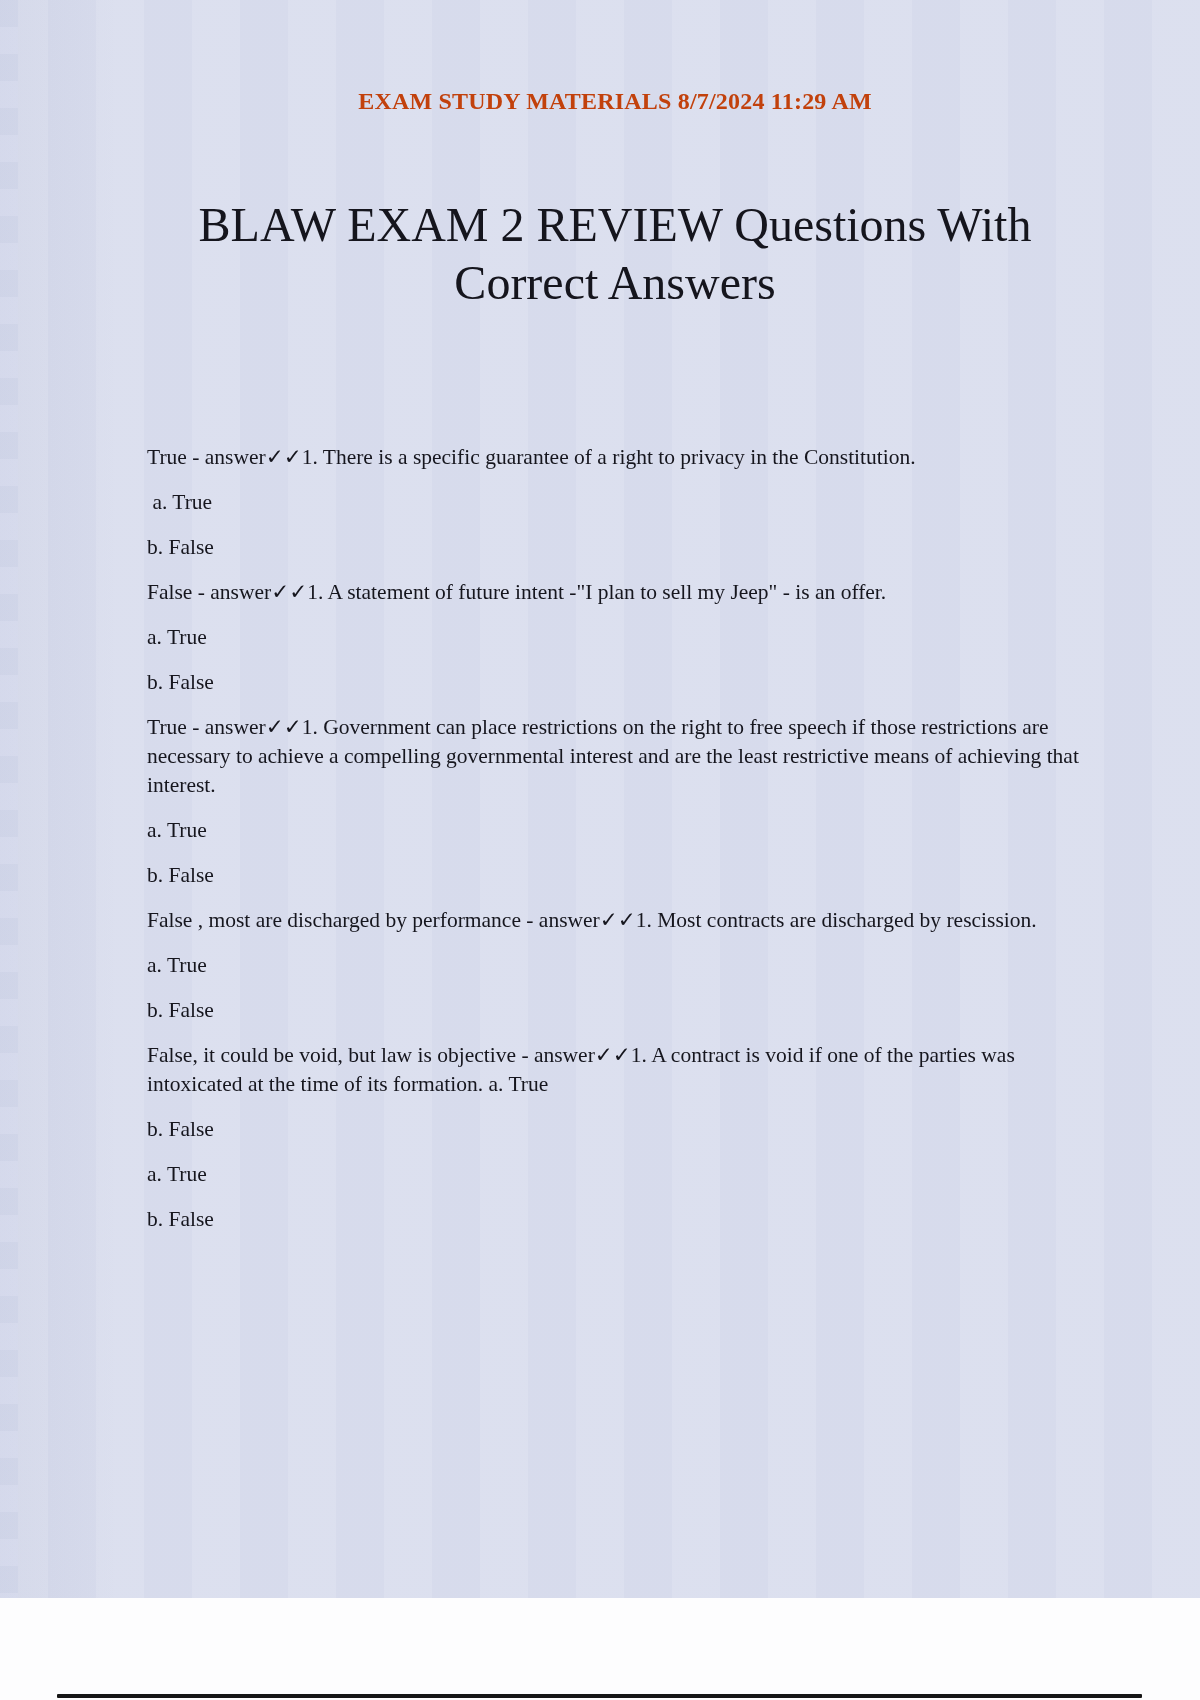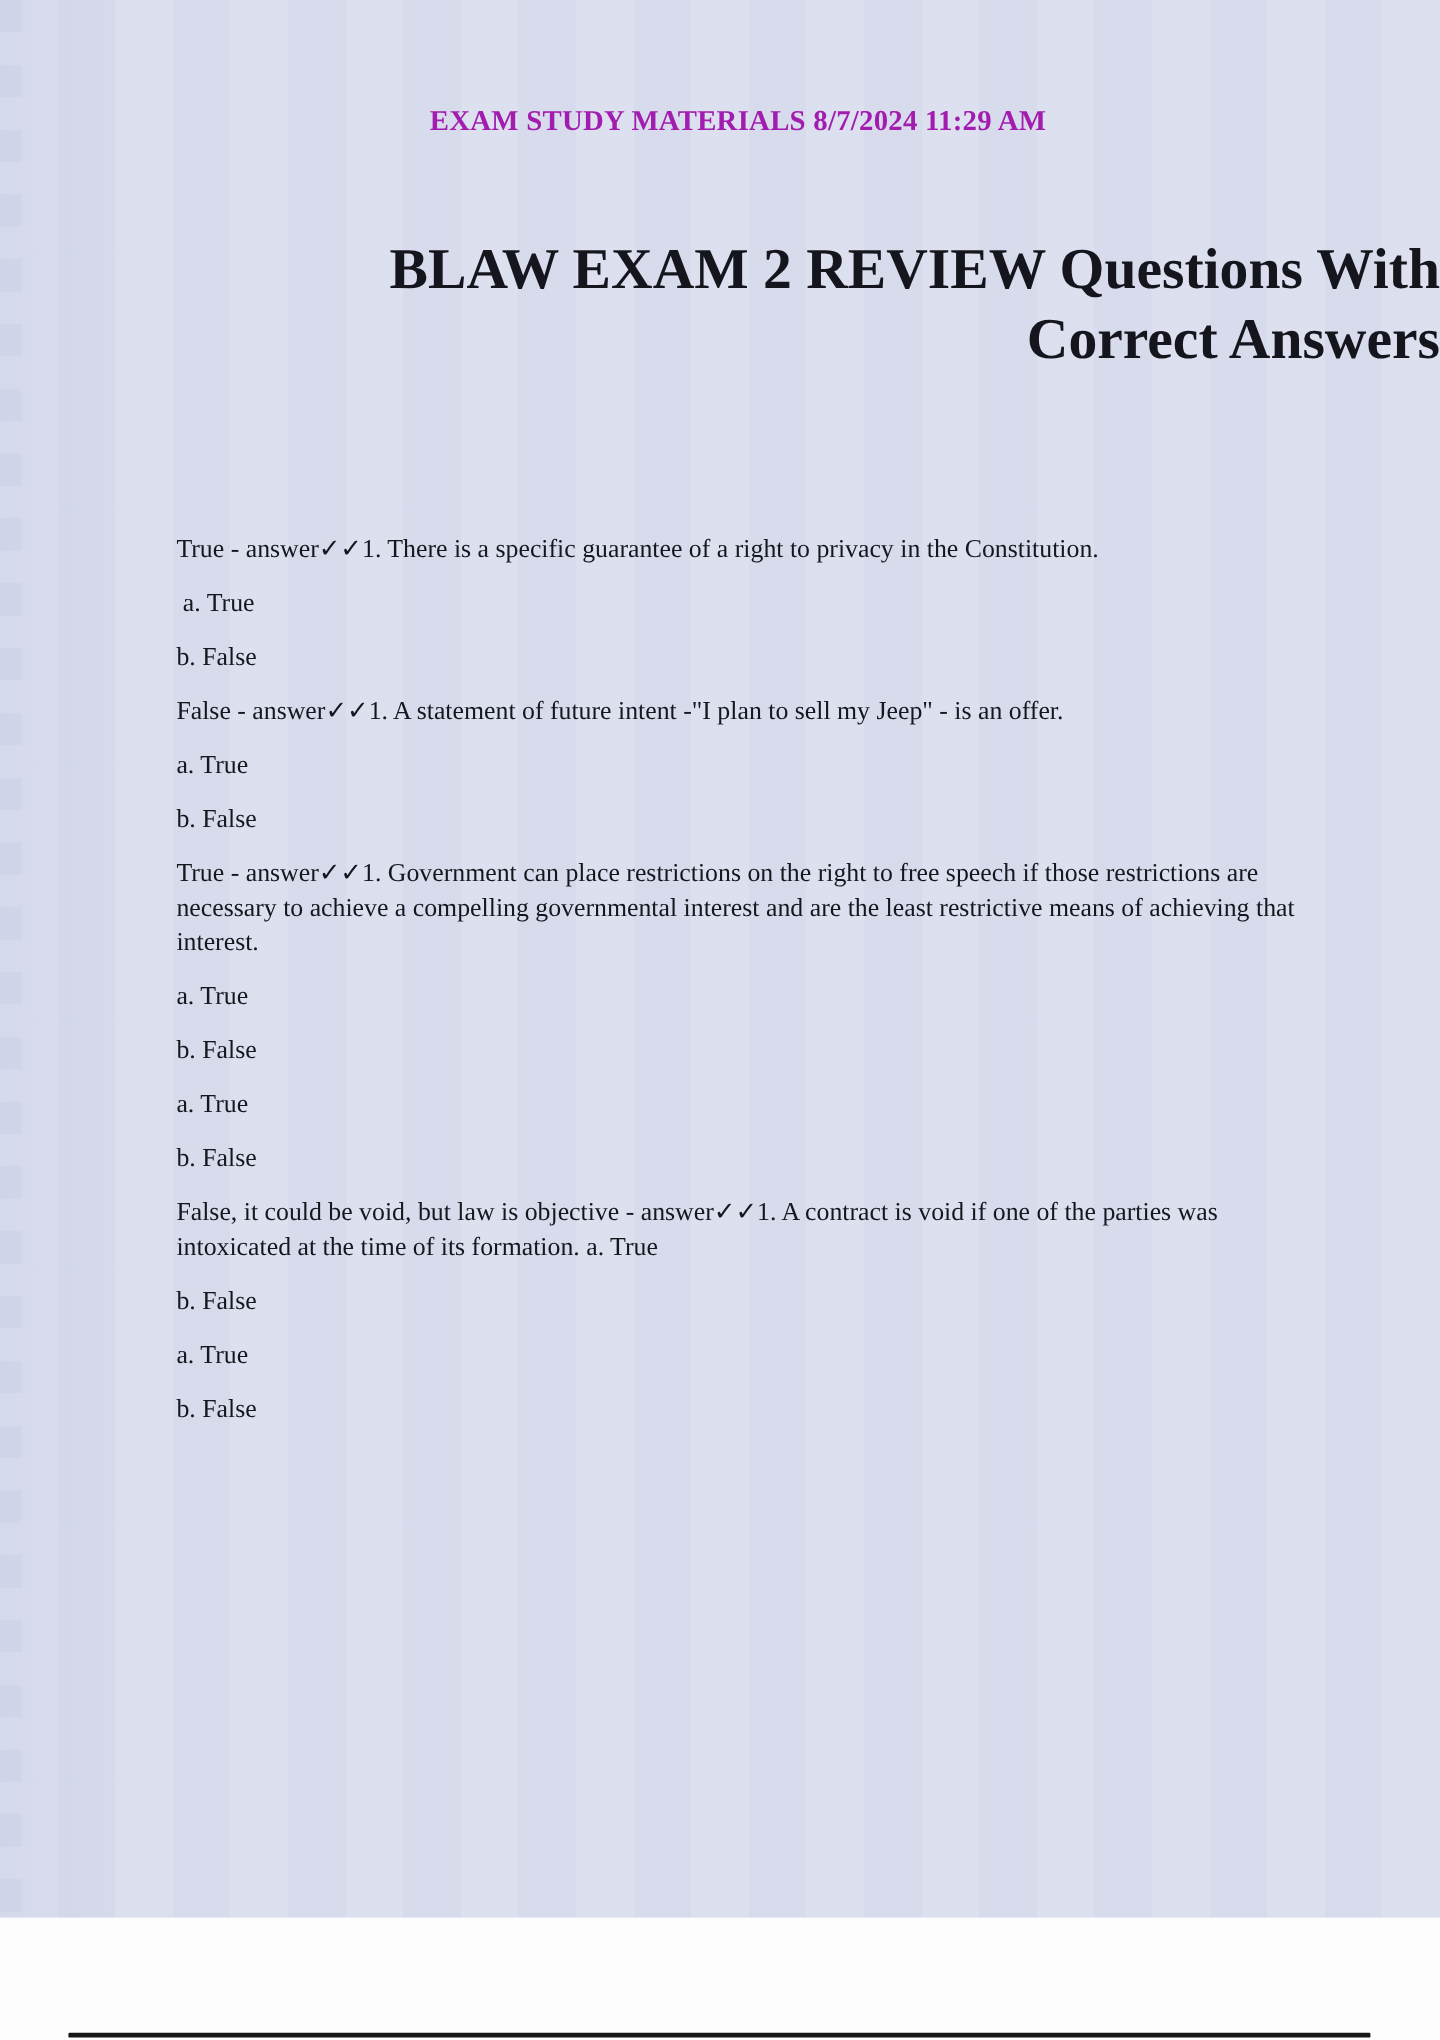--- a/index.html
+++ b/index.html
@@ -57,31 +57,31 @@
   }
 
   .header-line {
     position: absolute;
     top: 88px; left: 0; right: 0;
     padding-left: 30px;
     text-align: center;
     font-size: 24px;
     font-weight: bold;
     letter-spacing: 0.2px;
-    color: #a21caf;
+    color: #c2410c;
   }
 
   .doc-title {
     position: absolute;
     top: 196px; left: 0; right: 0;
     padding-left: 30px;
-    text-align: right;
+    text-align: center;
     font-size: 48px;
     line-height: 58px;
-    font-weight: bold;
+    font-weight: normal;
     color: #15151d;
   }
 
   .content {
     position: absolute;
     top: 427px; left: 147px;
     width: 950px;
     font-size: 21.5px;
     line-height: 29px;
     color: #16161e;
@@ -109,20 +109,21 @@
   <div class="content">
       <p>True - answer✓✓1. There is a specific guarantee of a right to privacy in the Constitution.</p>
       <p> a. True</p>
       <p>b. False</p>
       <p>False - answer✓✓1. A statement of future intent -"I plan to sell my Jeep" - is an offer.</p>
       <p>a. True</p>
       <p>b. False</p>
       <p>True - answer✓✓1. Government can place restrictions on the right to free speech if those restrictions are necessary to achieve a compelling governmental interest and are the least restrictive means of achieving that interest.</p>
       <p>a. True</p>
       <p>b. False</p>
+      <p>False , most are discharged by performance - answer✓✓1. Most contracts are discharged by rescission.</p>
       <p>a. True</p>
       <p>b. False</p>
       <p>False, it could be void, but law is objective - answer✓✓1. A contract is void if one of the parties was intoxicated at the time of its formation. a. True</p>
       <p>b. False</p>
       <p>a. True</p>
       <p>b. False</p>
     </div>
 
   <div class="footer-white"></div>
   <div class="bottom-rule"></div>

